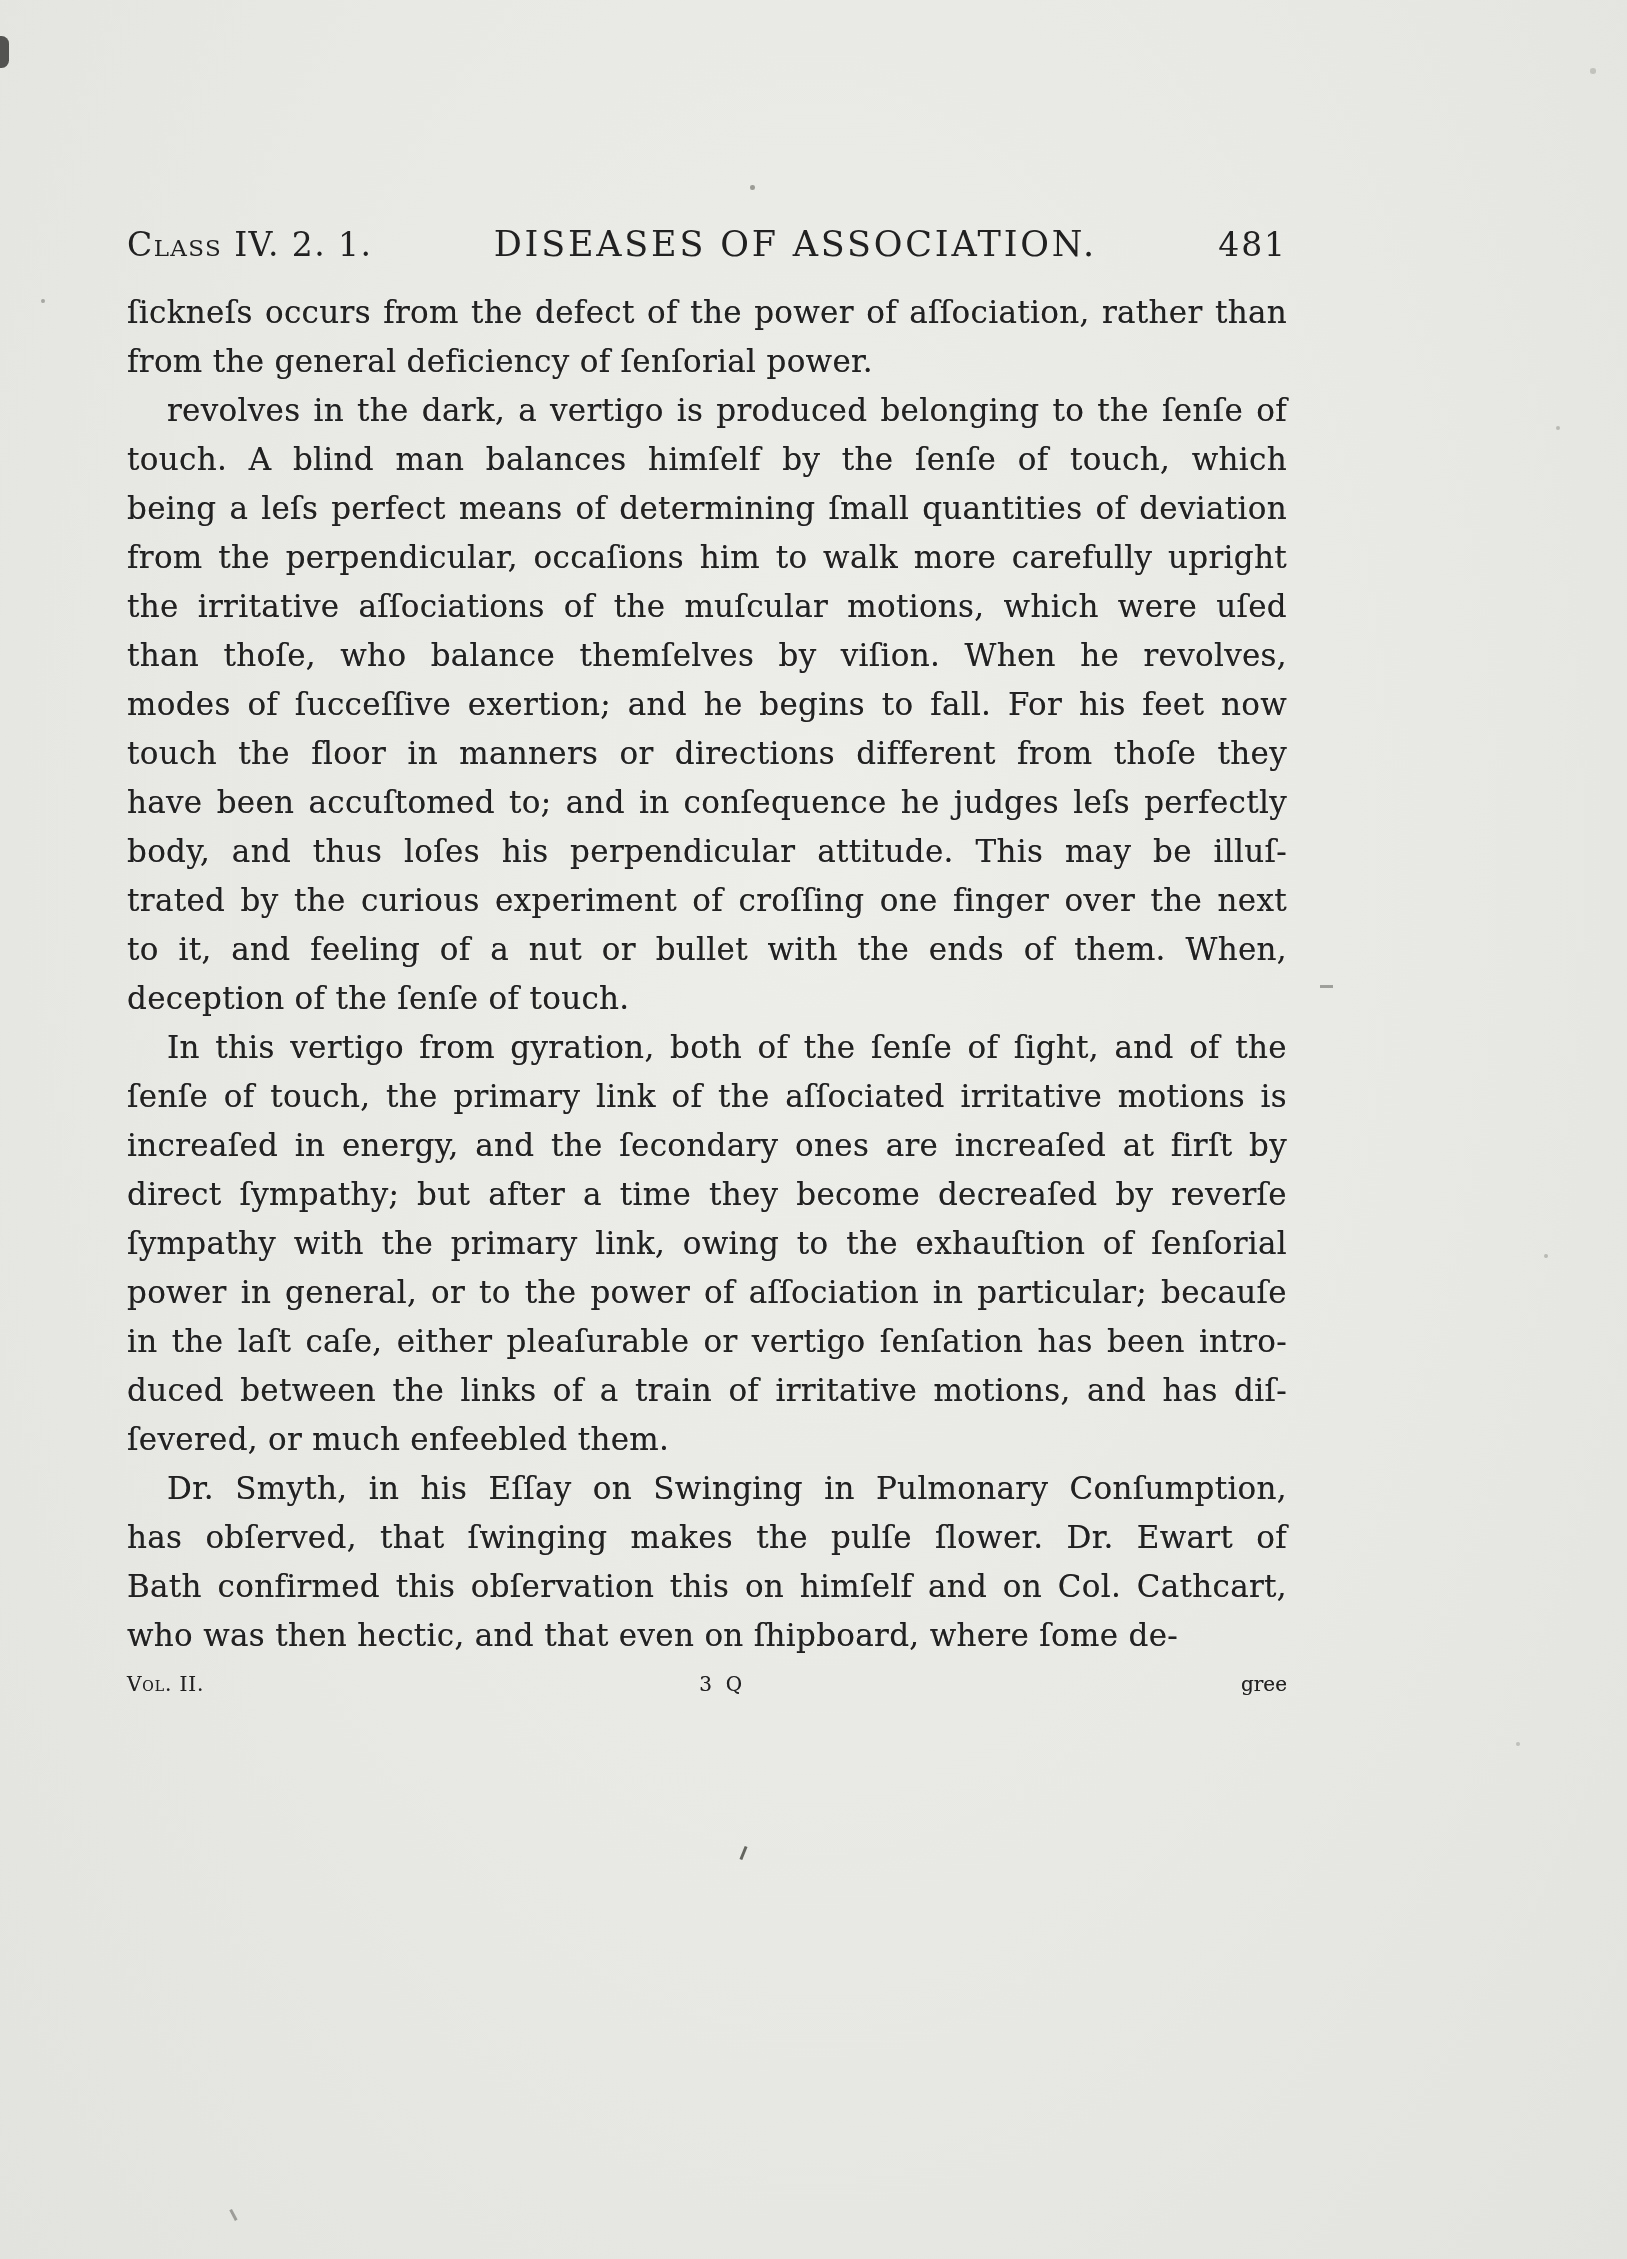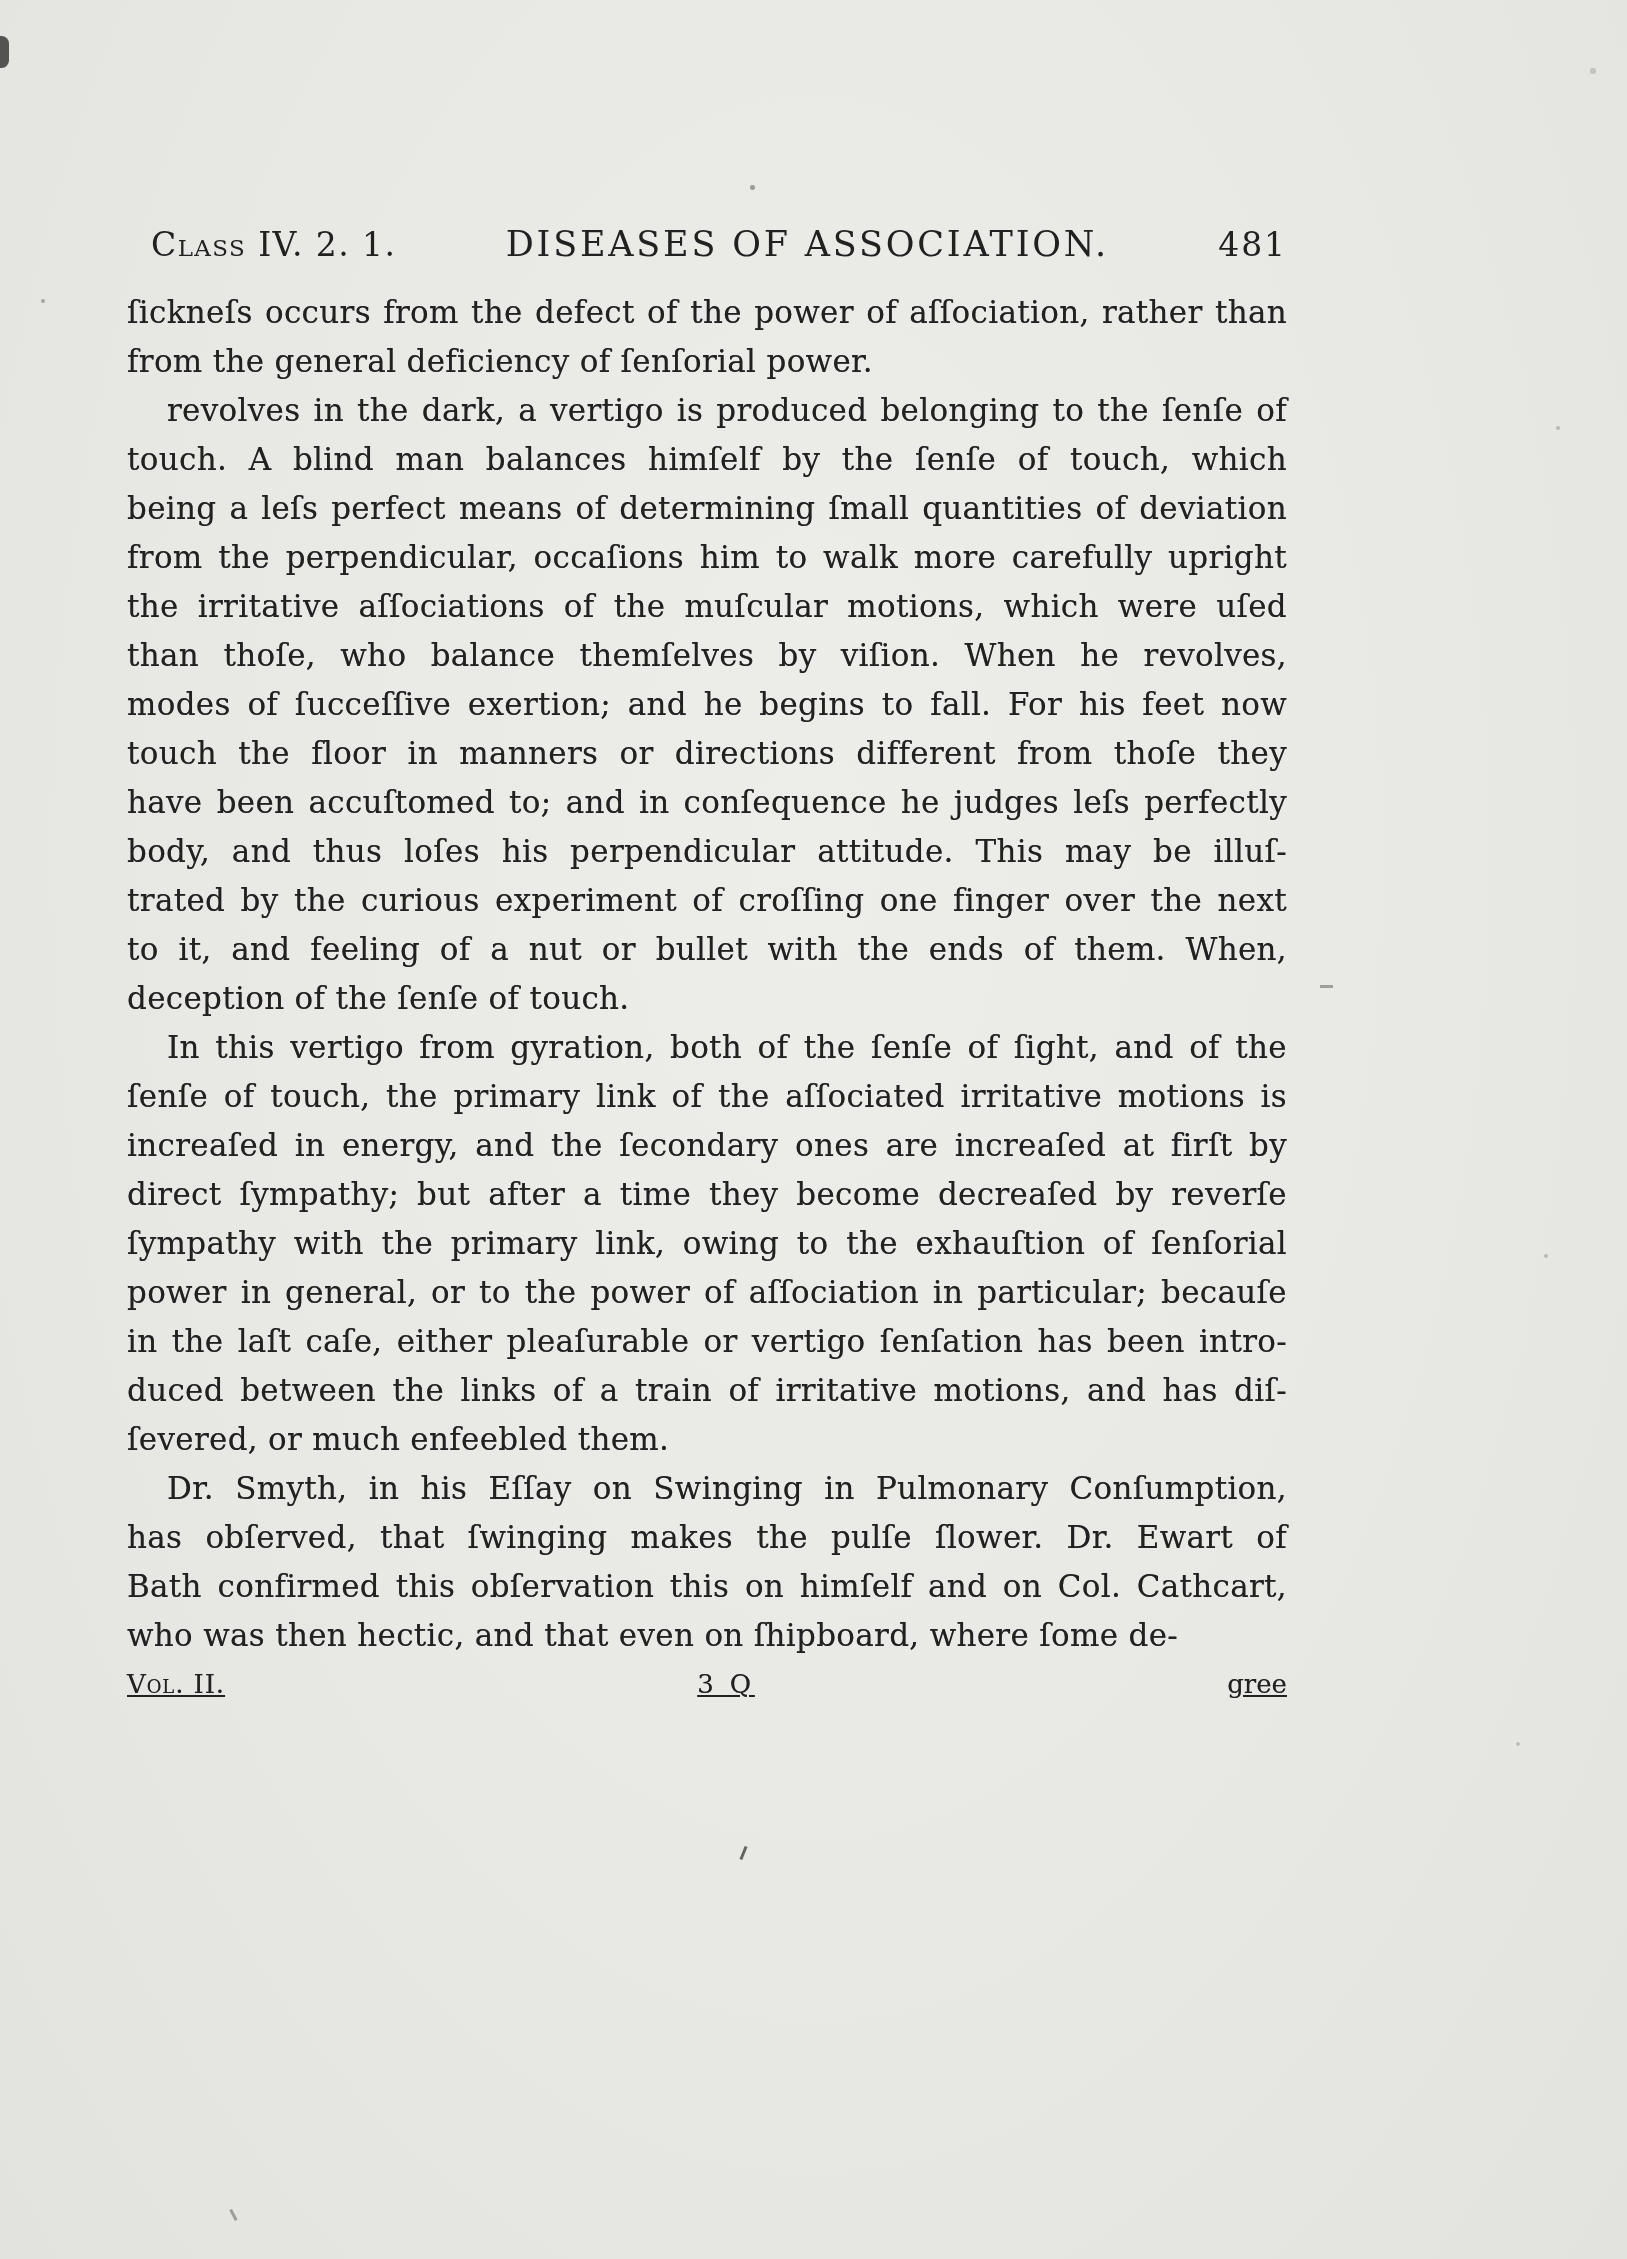--- a/index.html
+++ b/index.html
@@ -17,21 +17,20 @@
     left: 127px;
     top: 224px;
     width: 1160px;
   }
   .page-header {
     display: flex;
     justify-content: space-between;
     align-items: baseline;
     margin-bottom: 19px;
     height: 45px;
-    margin-left: 24px;
   }
   .class-label {
     font-variant: small-caps;
     font-size: 33px;
     letter-spacing: 1.4px;
   }
   .running-title {
     font-size: 35px;
     letter-spacing: 2.8px;
   }
@@ -49,24 +48,23 @@
     text-align-last: justify;
     white-space: normal;
     text-shadow: 0 0 0.6px rgba(25,25,28,0.45);
   }
   .line.last { text-align-last: left; }
   .paragraph.indent .line:first-child { padding-left: 40px; }
   .page-footer {
     display: flex;
     justify-content: space-between;
     align-items: flex-end;
-    font-size: 26px;
+    font-size: 20px;
     line-height: 49px;
     text-shadow: 0 0 0.6px rgba(25,25,28,0.45);
-    text-decoration: underline;
   }
   .volume-label { font-variant: small-caps; letter-spacing: 0.9px; }
   .signature-mark { letter-spacing: 3.8px; }
   .catchword { }
   
   .speck {
     position: absolute;
     background: #68675f;
     border-radius: 50%;
   }

